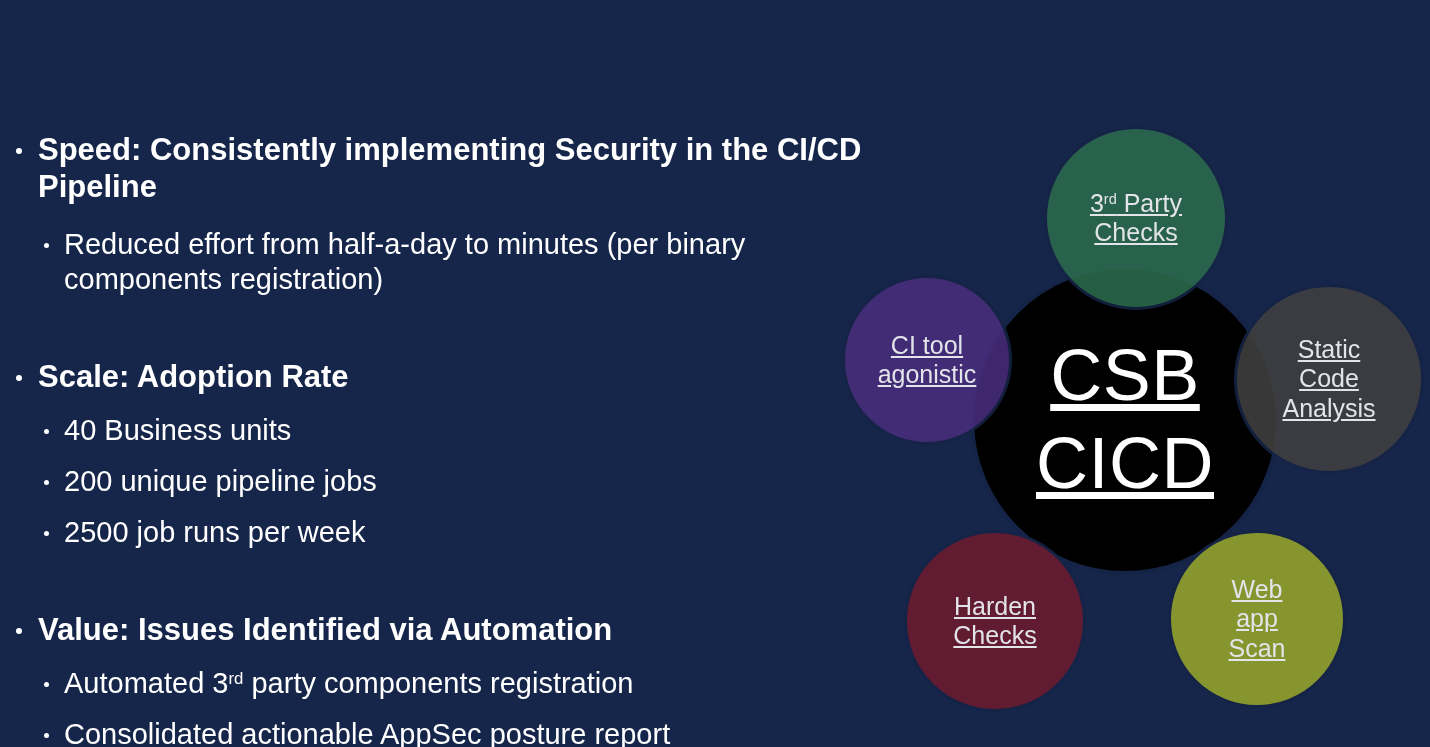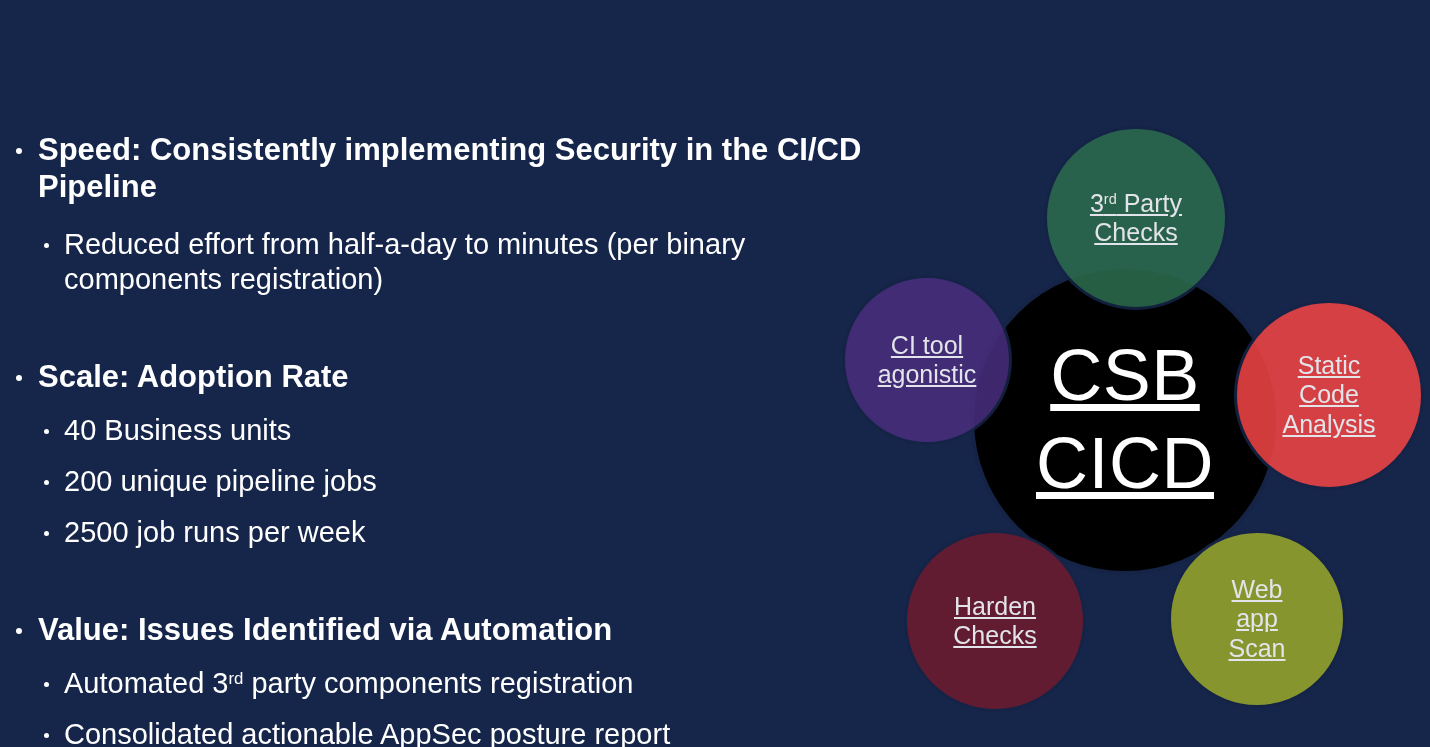--- a/index.html
+++ b/index.html
@@ -123,21 +123,21 @@
   .lobe {
     z-index: 3;
     font-size: 25px;
     line-height: 1.18;
     opacity: 0.88;
   }
   .lobe .lbl { display: block; padding: 0 6px; }
 
   .lobe-top    { left: 222px; top: 16px;  width: 184px; height: 184px; background: #2c6b4d; }
   .lobe-left   { left: 20px;  top: 165px; width: 170px; height: 170px; background: #472d7b; }
-  .lobe-right  { left: 412px; top: 190px; width: 190px; height: 190px; background: #ef4444; }
+  .lobe-right  { left: 412px; top: 174px; width: 190px; height: 190px; background: #404040; }
   .lobe-bl     { left: 82px;  top: 420px; width: 182px; height: 182px; background: #6d1b2f; }
   .lobe-br     { left: 346px; top: 420px; width: 178px; height: 178px; background: #97a52c; }
 </style>
 </head>
 <body>
 
 <div class="slide">
 
 
   <div class="body-col">

